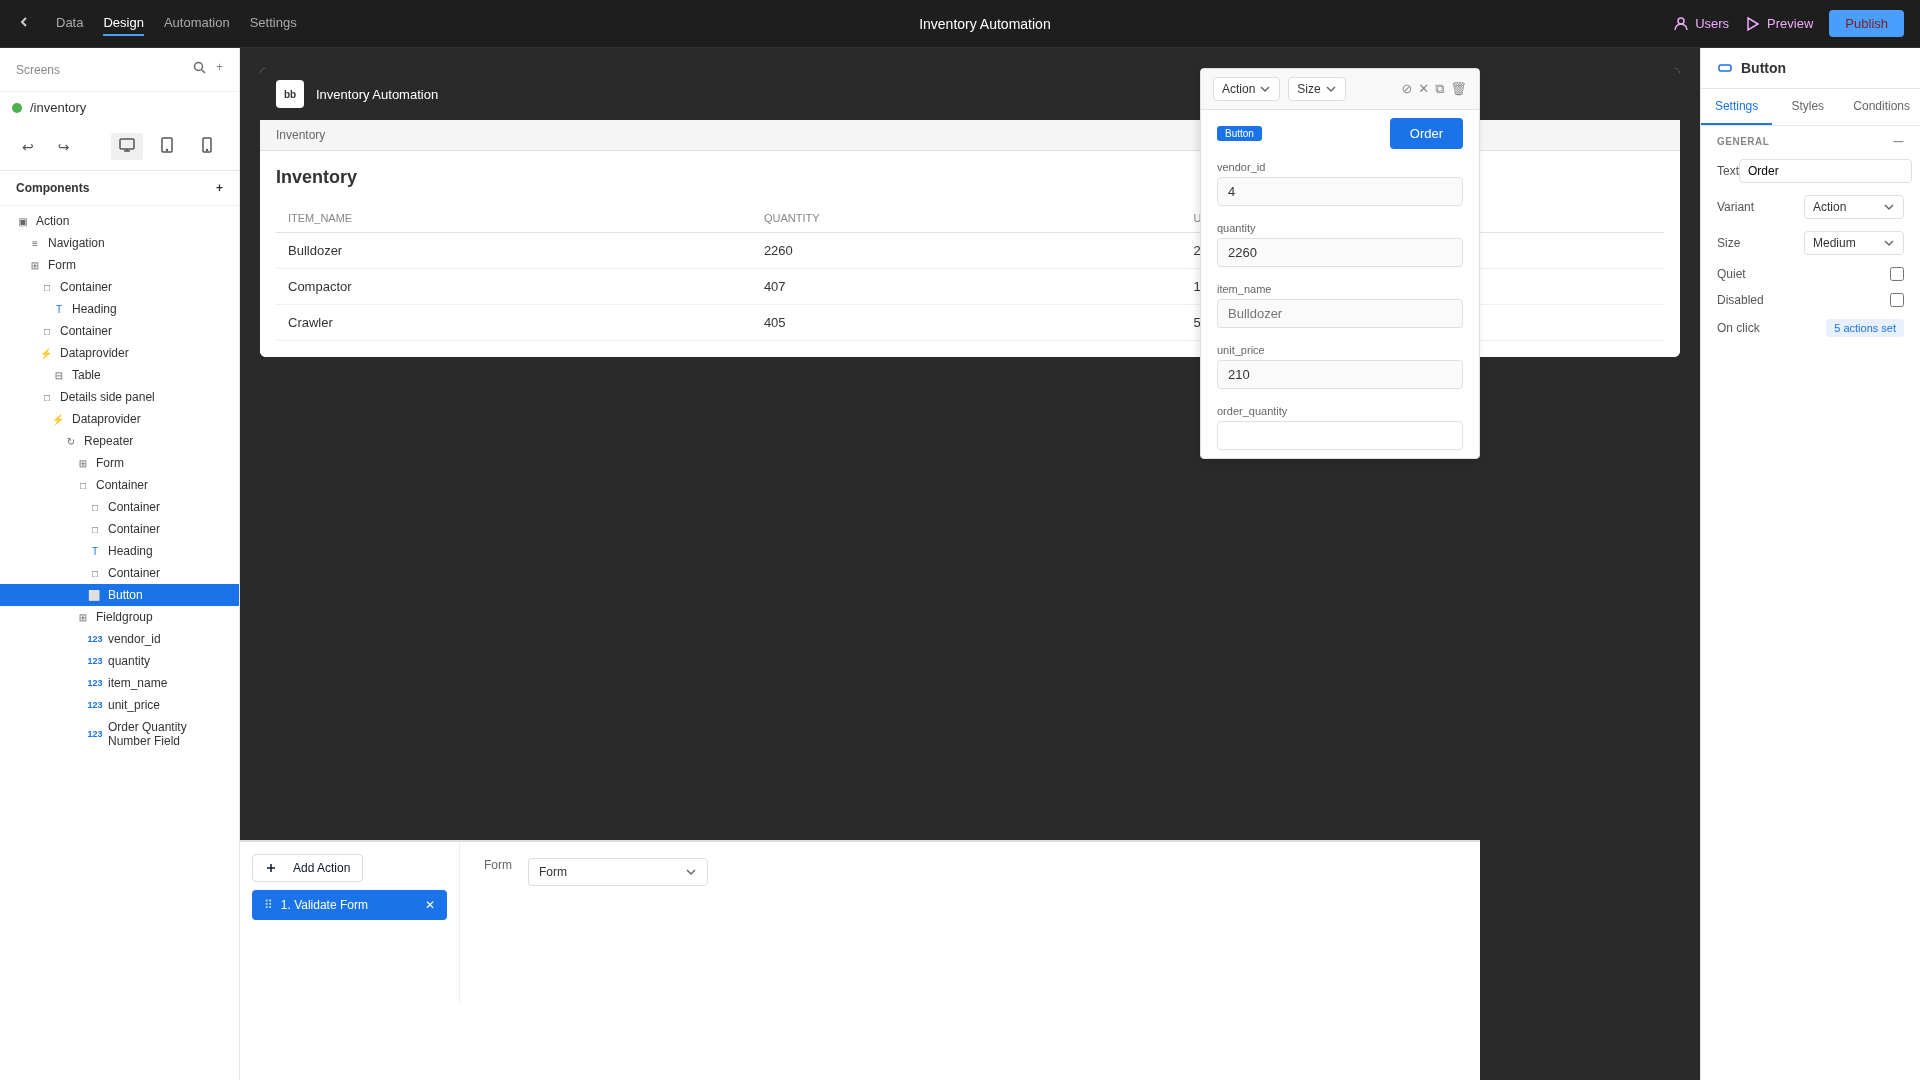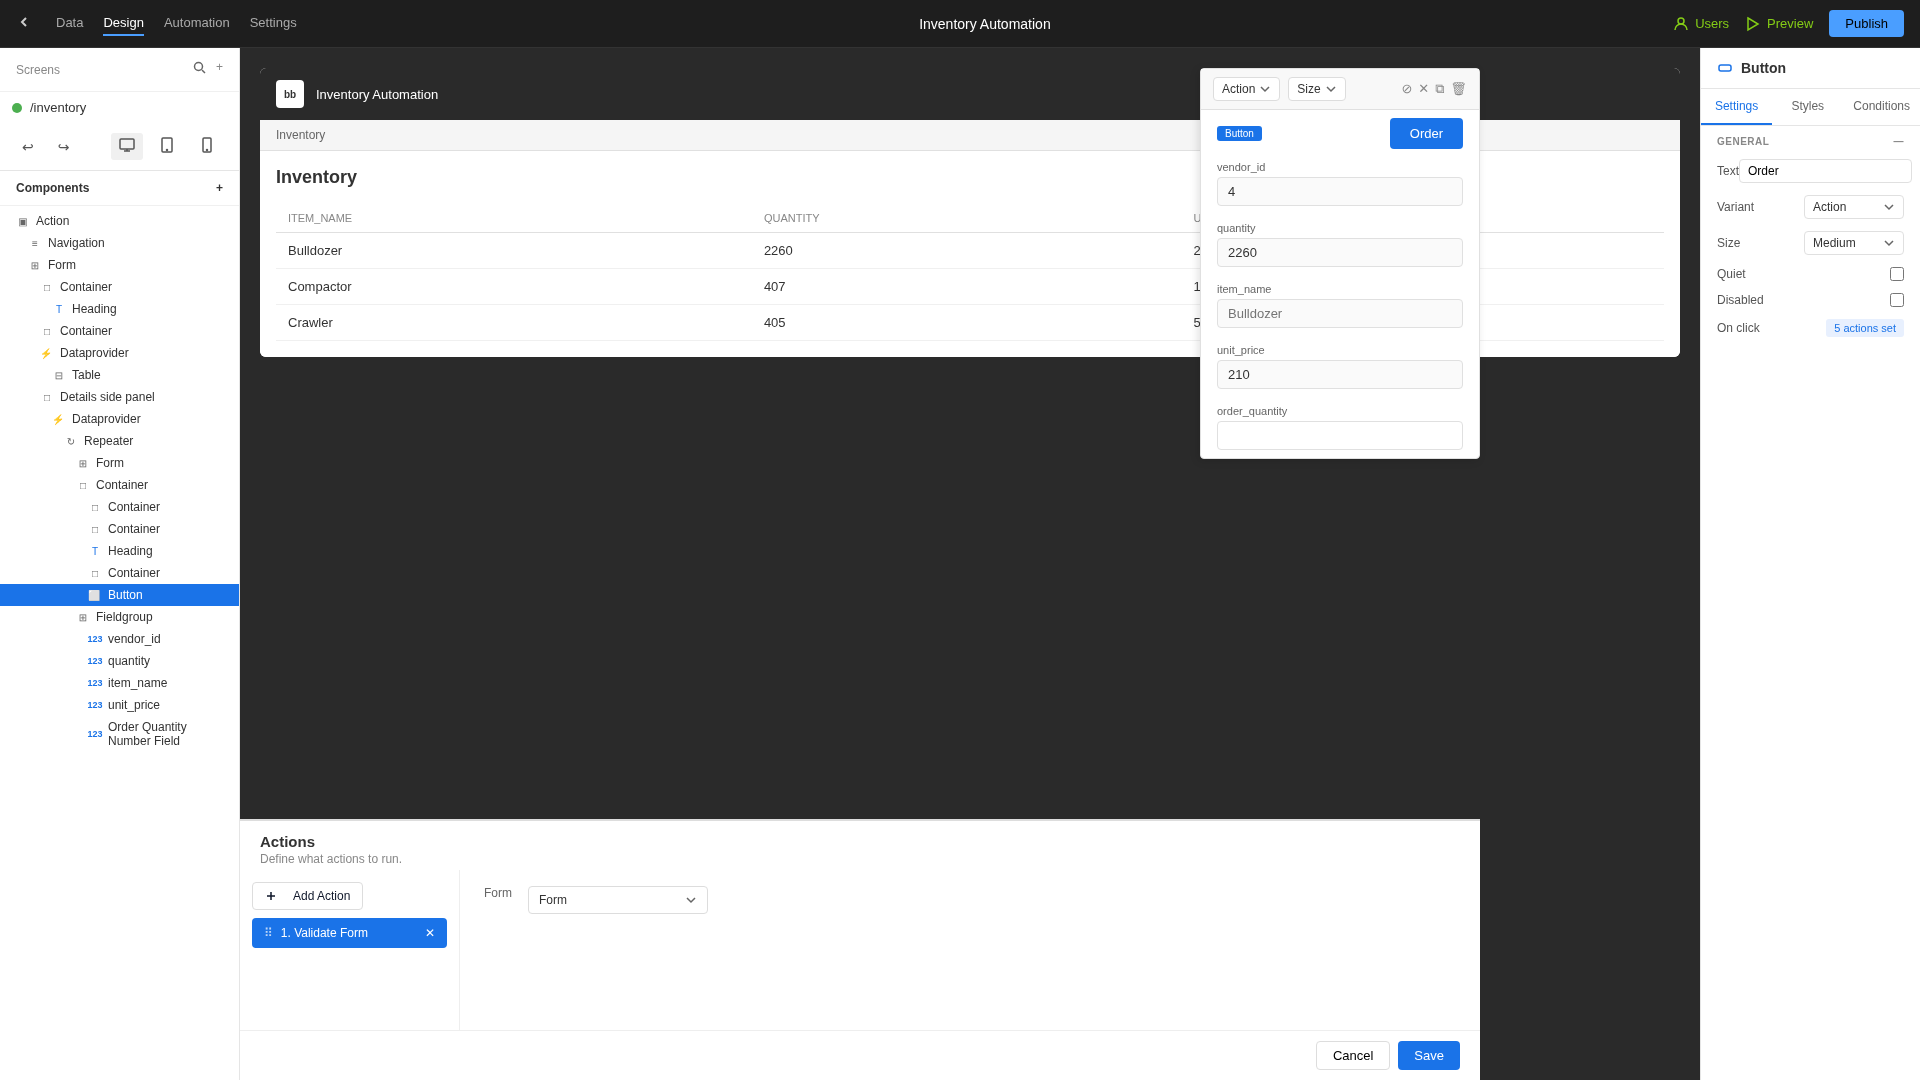--- a/index.html
+++ b/index.html
@@ -9,22 +9,22 @@
     .top-nav {
       display: flex; align-items: center; background: #1e1e1e; color: #ccc;
       height: 48px; padding: 8px 16px; gap: 24px; border-bottom: 1px solid #333;
     }
     .top-nav .back-btn { cursor: pointer; color: #ccc; font-size: 16px; }
     .top-nav .nav-items { display: flex; gap: 20px; }
     .top-nav .nav-item { cursor: pointer; font-size: 13px; color: #aaa; padding: 4px 0; }
     .top-nav .nav-item.active { color: #fff; border-bottom: 2px solid #4a9eff; }
     .top-nav .title { flex: 1; text-align: center; color: #fff; font-weight: 500; font-size: 14px; }
     .top-nav .right-actions { display: flex; align-items: center; gap: 16px; }
-    .top-nav .right-btn { display: flex; align-items: center; gap: 6px; cursor: pointer; color: #84cc16; font-size: 13px; }
-    .top-nav .publish-btn { background: #4a9eff; color: #000000; padding: 6px 16px; border-radius: 4px; cursor: pointer; font-size: 13px; }
+    .top-nav .right-btn { display: flex; align-items: center; gap: 6px; cursor: pointer; color: #f0abfc; font-size: 13px; }
+    .top-nav .publish-btn { background: #4a9eff; color: #7f1d1d; padding: 6px 16px; border-radius: 4px; cursor: pointer; font-size: 13px; }
 
     
     .main-layout { display: flex; height: calc(1080px - 48px); }
 
     
     .left-sidebar { width: 240px; background: #fff; border-right: 1px solid #e5e5e5; display: flex; flex-direction: column; }
     .sidebar-section-header { padding: 12px 16px; font-size: 12px; color: #888; font-weight: 500; display: flex; align-items: center; justify-content: space-between; border-bottom: 1px solid #f0f0f0; }
     .screens-header { display: flex; align-items: center; gap: 8px; }
     .screen-item { display: flex; align-items: center; gap: 8px; padding: 8px 12px; cursor: pointer; }
     .screen-dot { width: 10px; height: 10px; border-radius: 50%; background: #4caf50; }
@@ -379,24 +379,20 @@
           <label>unit_price</label>
           <input class="form-input" value="210" readonly="" style="">
         </div>
         <div class="form-field">
           <label>order_quantity</label>
           <input class="form-input empty" style="">
         </div>
       </div>
 
       <div style="position:absolute; bottom: 0; left: 0; right: 220px; background:#fff; border-top: 2px solid #ddd; min-height: 240px;">
-        <div class="actions-header">
-          <div class="actions-title">Actions</div>
-          <div class="actions-subtitle">Define what actions to run.</div>
-        </div>
         <div style="display:flex; height: 160px;">
           <div style="width:220px; padding:12px; border-right:1px solid #eee;">
             <button class="add-action-btn">
               <svg class="small-icon" viewBox="0 0 12 12" fill="none" stroke="currentColor" stroke-width="1.5">
                   <path d="M6 2v8M2 6h8"></path>
                 </svg>
               <span>Add Action</span>
             </button>
             <div class="action-item">
               <span style="opacity:0.7;">⠿</span>
@@ -407,24 +403,20 @@
           <div style="flex:1; padding:16px 24px; display:flex; align-items:flex-start; gap:16px;">
             <span class="form-label">Form</span>
             <div class="form-select" style="min-width:180px;">
               <span>Form</span>
               <svg class="small-icon" viewBox="0 0 12 12" fill="none" stroke="#666" stroke-width="1.5">
                   <path d="M2 4l4 4 4-4"></path>
                 </svg>
             </div>
           </div>
         </div>
-        <div style="display:flex; justify-content:flex-end; gap:8px; padding:10px 20px; border-top:1px solid #eee;">
-          <button class="cancel-btn">Cancel</button>
-          <button class="save-btn">Save</button>
-        </div>
       </div>
     </div>
   </div>
 
   <div class="right-panel">
     <div class="panel-header">
       <svg class="icon-svg" viewBox="0 0 16 16" fill="none" stroke="#1a73e8" stroke-width="1.5">
           <rect x="2" y="5" width="12" height="6" rx="2"></rect>
         </svg>
       <span class="panel-title">Button</span>

